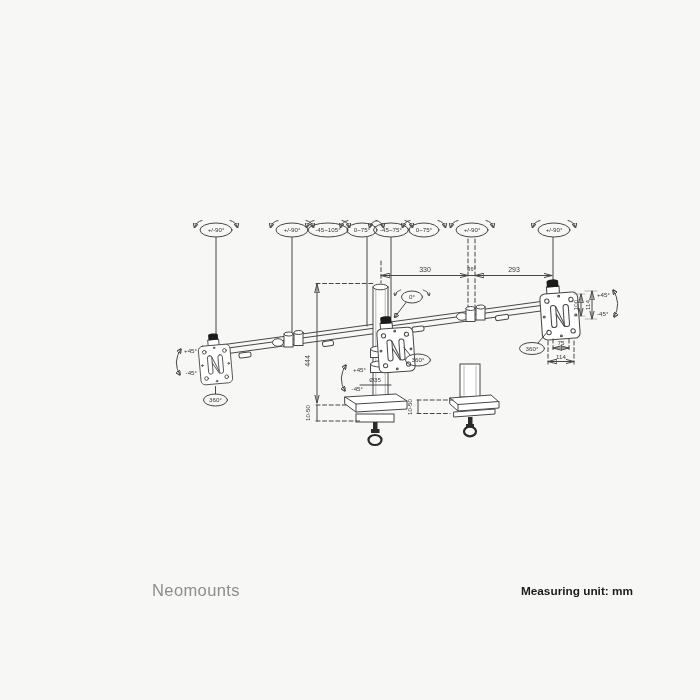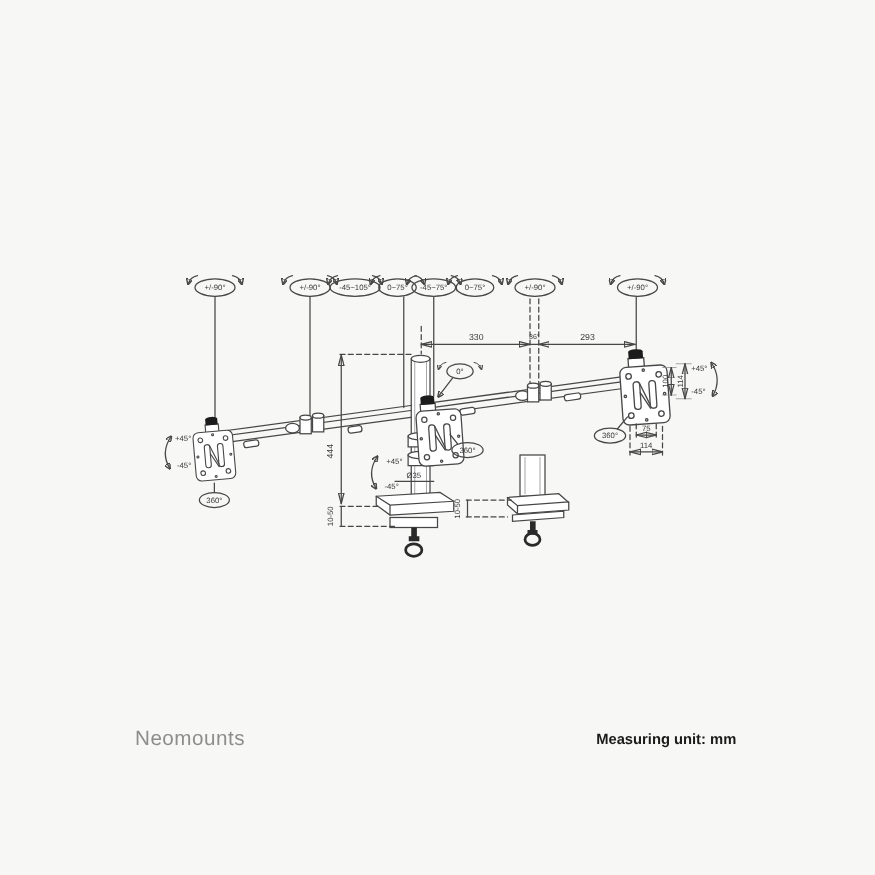--- a/index.html
+++ b/index.html
@@ -1,17 +1,17 @@
 <!DOCTYPE html>
 <html><head>
 <meta charset="utf-8">
 <style>
   html,body{margin:0;padding:0;}
   body{width:700px;height:700px;background:#f7f7f5;font-family:"Liberation Sans",sans-serif;}
-  .stage{position:relative;width:566px;height:700px;}
+  .stage{position:relative;width:566px;height:700px;padding-left:44px;}
   svg{display:block;}
   svg line, svg path, svg rect, svg ellipse, svg circle{stroke:#474747;fill:none;stroke-width:1;stroke-linecap:round;}
   .f{fill:#ffffff;}
   .dk{fill:#1c1c1c;stroke:none;}
   .dk2{fill:#2a2a2a;stroke:none;}
   .ring{stroke:#2a2a2a;stroke-width:2.2;}
   .thin{stroke-width:0.6;stroke:#8a8a8a;}
   .dash{stroke-dasharray:4 2.6;}
   text{fill:#3a3a3a;stroke:none;font-family:"Liberation Sans",sans-serif;}
   .t7{font-size:7px;}

